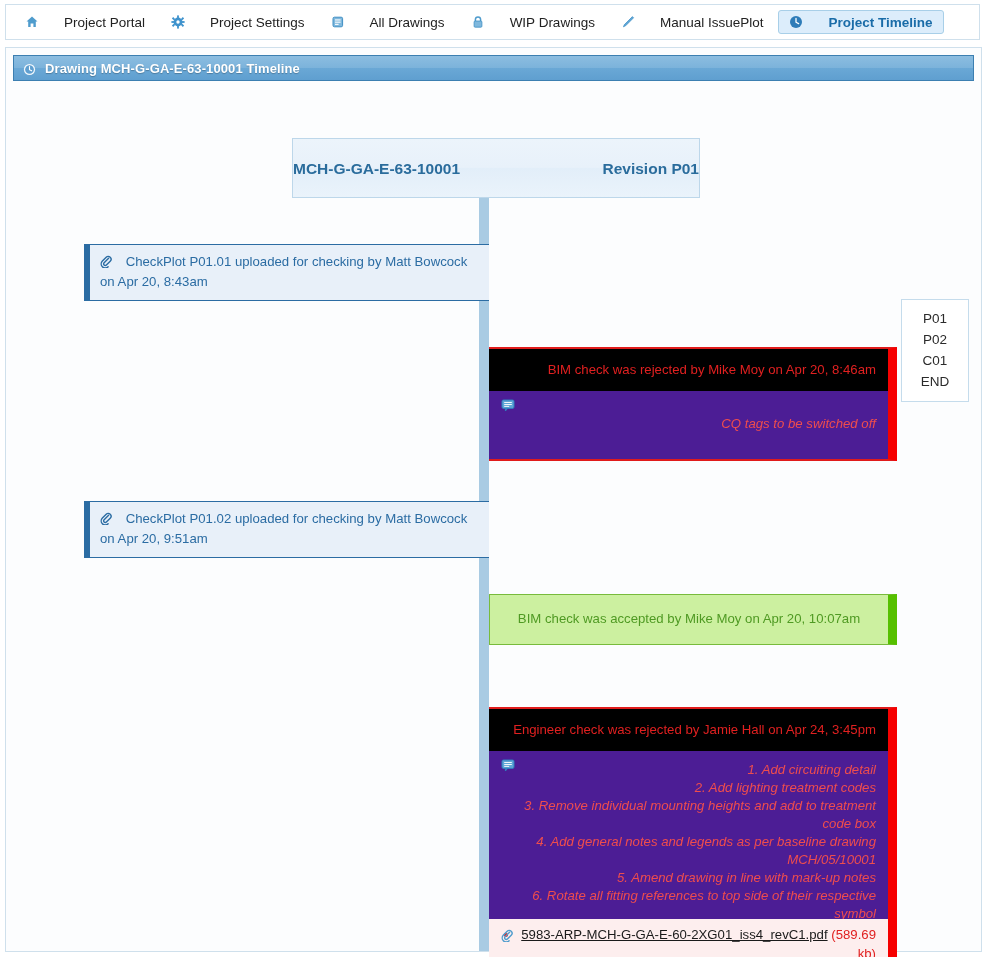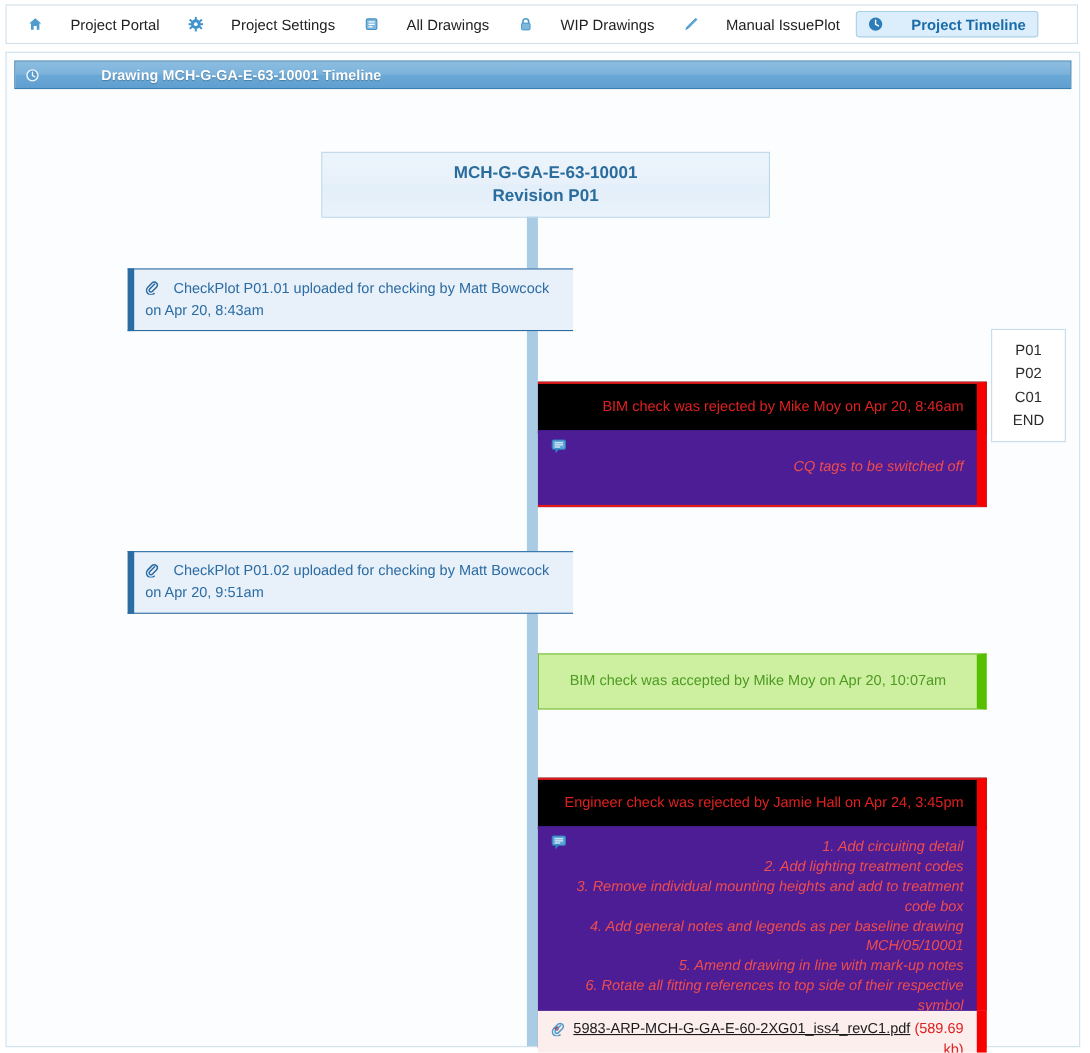--- a/index.html
+++ b/index.html
@@ -87,21 +87,20 @@
     align-items: center;
     padding-left: 9px;
     gap: 9px;
   }
   .panel-header .title {
     color: #ffffff;
     font-size: 13px;
     font-weight: bold;
     text-shadow: 0 1px 1px rgba(0,0,0,0.25);
     letter-spacing: 0.1px;
-    margin-left: 47px;
   }
 
   
   .timeline {
     position: absolute;
     left: 0;
     top: 33px;
     width: 975px;
     height: 870px;
   }
@@ -134,23 +133,23 @@
   .titlebox {
     position: absolute;
     left: 286px;
     top: 57px;
     width: 408px;
     height: 60px;
     border: 1px solid #bdd7ea;
     background: linear-gradient(to bottom, #ecf4fb 0%, #e8f1fa 49%, #e2eef9 50%, #eaf3fb 100%);
     box-sizing: border-box;
     display: flex;
-    flex-direction: column;
+    flex-direction: row;
     align-items: center;
-    justify-content: center;
+    justify-content: space-between;
     color: #2a6c9c;
     font-weight: bold;
     font-size: 15.5px;
     line-height: 21px;
   }
 
   
   .evt {
     position: absolute;
     box-sizing: border-box;
@@ -162,21 +161,20 @@
   .evt.upload {
     left: 78px;
     width: 405px;
     background: #e8f0f9;
     border: 1px solid #2b6ca3;
     border-left: 6px solid #2b6ca3;
     border-right: none;
     color: #2b6ca3;
     padding: 8px 10px 9px 10px;
     text-align: left;
-    margin-left: 32px;
   }
   .evt.upload .paper {
     display: inline-block;
     vertical-align: -2px;
     margin-right: 10px;
   }
 
   
   .evt.reject {
     left: 483px;

